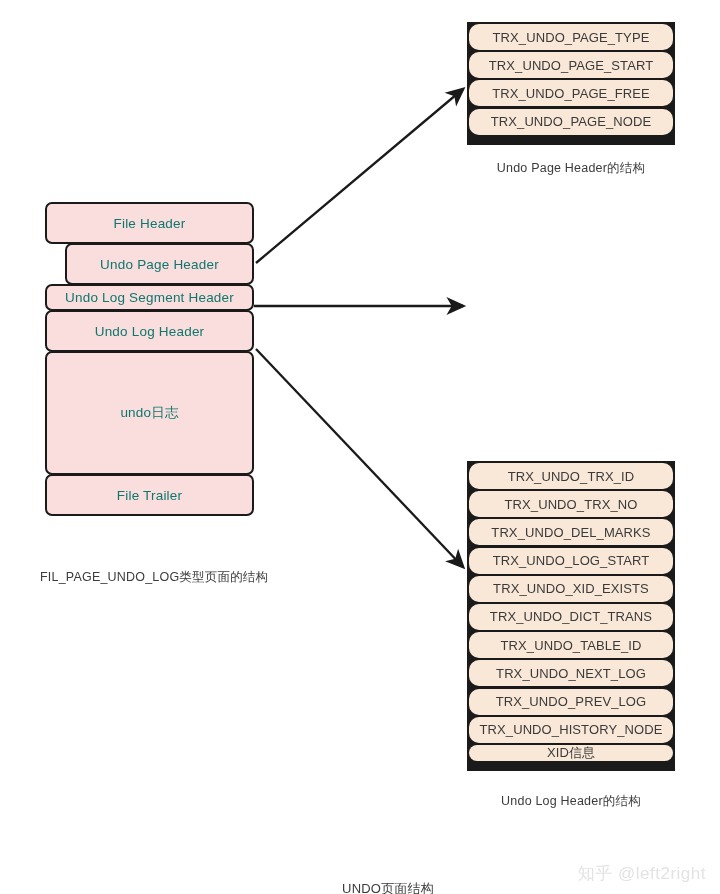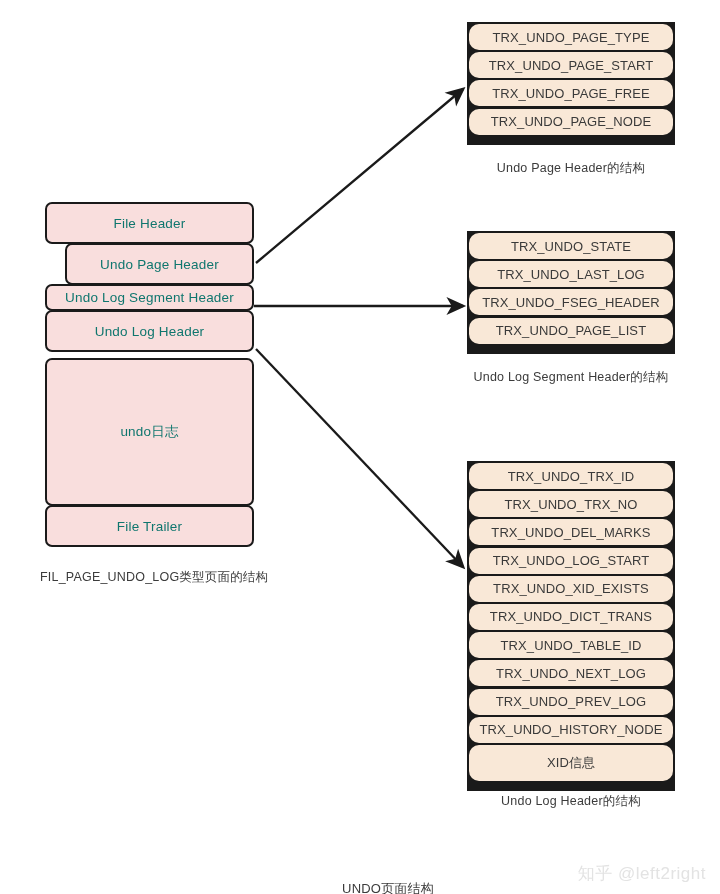--- a/index.html
+++ b/index.html
@@ -49,21 +49,21 @@
     justify-content: center;
     font-size: 13.5px;
     color: #0f766e;
     letter-spacing: .2px;
     position: relative;
   }
   .pg-row.h-file-header   { height: 42px; }
   .pg-row.h-page-header   { height: 42px; margin-left: 20px; }
   .pg-row.h-seg-header    { height: 27px; }
   .pg-row.h-log-header    { height: 42px; }
-  .pg-row.h-undo-body     { height: 148px; margin-top: 7px; }
+  .pg-row.h-undo-body     { height: 124px; }
   .pg-row.h-file-trailer  { height: 42px; }
 
   
   .field-table {
     position: absolute;
     box-sizing: border-box;
     border: 2.4px solid #1a1a1a;
     background: #1a1a1a;
     width: 208px;
   }
@@ -151,39 +151,32 @@
   <div class="caption" id="cap-page-block">FIL_PAGE_UNDO_LOG类型页面的结构</div>
 
   <div class="field-table" id="tbl-page-header">
     <div class="field-row">TRX_UNDO_PAGE_TYPE</div>
     <div class="field-row">TRX_UNDO_PAGE_START</div>
     <div class="field-row">TRX_UNDO_PAGE_FREE</div>
     <div class="field-row">TRX_UNDO_PAGE_NODE</div>
   </div>
   <div class="caption" id="cap-page-header">Undo Page Header的结构</div>
 
-  <div class="field-table" id="tbl-seg-header">
-    <div class="field-row">TRX_UNDO_STATE</div>
-    <div class="field-row">TRX_UNDO_LAST_LOG</div>
-    <div class="field-row">TRX_UNDO_FSEG_HEADER</div>
-    <div class="field-row">TRX_UNDO_PAGE_LIST</div>
-  </div>
-  <div class="caption" id="cap-seg-header">Undo Log Segment Header的结构</div>
 
   <div class="field-table" id="tbl-log-header">
     <div class="field-row">TRX_UNDO_TRX_ID</div>
     <div class="field-row">TRX_UNDO_TRX_NO</div>
     <div class="field-row">TRX_UNDO_DEL_MARKS</div>
     <div class="field-row">TRX_UNDO_LOG_START</div>
     <div class="field-row">TRX_UNDO_XID_EXISTS</div>
     <div class="field-row">TRX_UNDO_DICT_TRANS</div>
     <div class="field-row">TRX_UNDO_TABLE_ID</div>
     <div class="field-row">TRX_UNDO_NEXT_LOG</div>
     <div class="field-row">TRX_UNDO_PREV_LOG</div>
     <div class="field-row">TRX_UNDO_HISTORY_NODE</div>
-    <div class="field-row" style="height:36px">XID信息</div>
+    <div class="field-row" style="height:16px">XID信息</div>
   </div>
   <div class="caption" id="cap-log-header">Undo Log Header的结构</div>
 
   <div class="caption" id="cap-figure">UNDO页面结构</div>
   <div id="watermark">知乎 @left2right</div>
 
 </div>
 
 </body></html>

